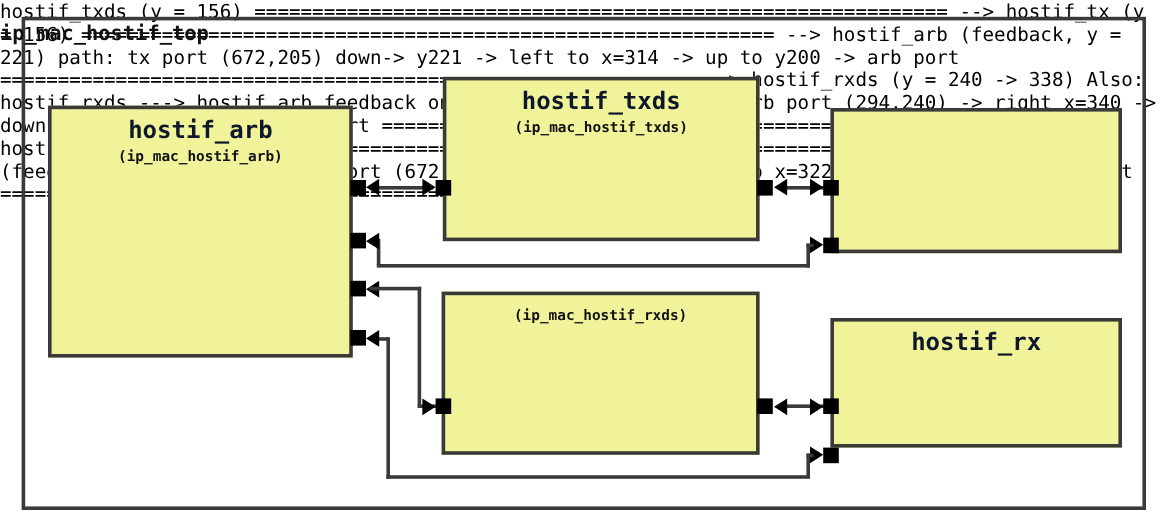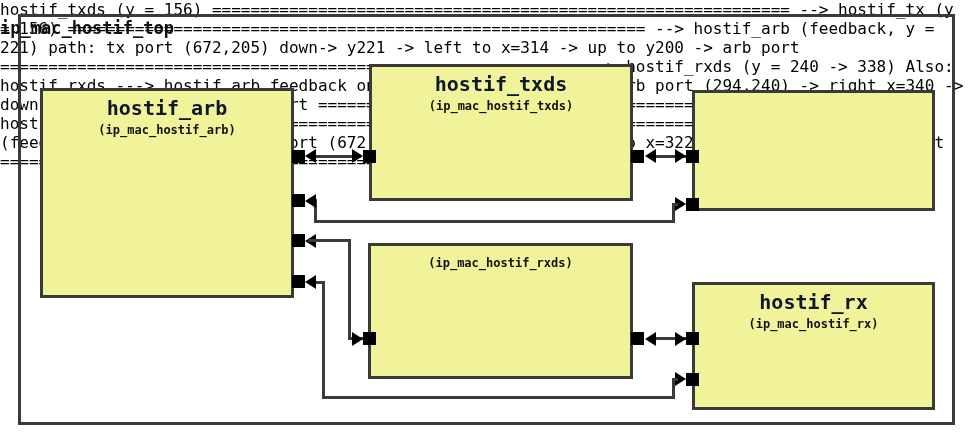--- a/index.html
+++ b/index.html
@@ -61,21 +61,21 @@
     font-weight: bold;
     color: #111111;
     line-height: 22px;
     white-space: nowrap;
   }
   
   #mod-arb  { left: 40px;  top: 88px;  width: 254px; height: 210px; }
   #mod-txds { left: 369px; top: 64px;  width: 264px; height: 137px; }
   #mod-tx   { left: 692px; top: 90px;  width: 243px; height: 121px; }
   #mod-rxds { left: 368px; top: 243px; width: 265px; height: 136px; }
-  #mod-rx   { left: 692px; top: 282px; width: 243px; height: 128px; }
+  #mod-rx   { left: 692px; top: 265px; width: 243px; height: 108px; }
 
   
   .port {
     position: absolute;
     width: 13px;
     height: 13px;
     background: #000000;
   }
   
   .wire-h {
@@ -131,21 +131,20 @@
   </div>
 
   
   <div class="module" id="mod-rxds">
     <span class="m-inst">(ip_mac_hostif_rxds)</span>
   </div>
 
   
   <div class="module" id="mod-rx">
     <span class="m-name">hostif_rx</span>
-    <span class="m-inst">(ip_mac_hostif_rx)</span>
   </div>
 
     hostif_txds   (y = 156)
        ============================================================ --&gt;
   <div class="wire-h" style="left:311px; top:155px; width:50px;"></div>
   <div class="arrow arrow-left" style="left:305px; top:149px;"></div>
   <div class="arrow arrow-right" style="left:352px; top:149px;"></div>
   <div class="port" style="left:292px; top:150px;"></div>
   <div class="port" style="left:363px; top:150px;"></div>
 

